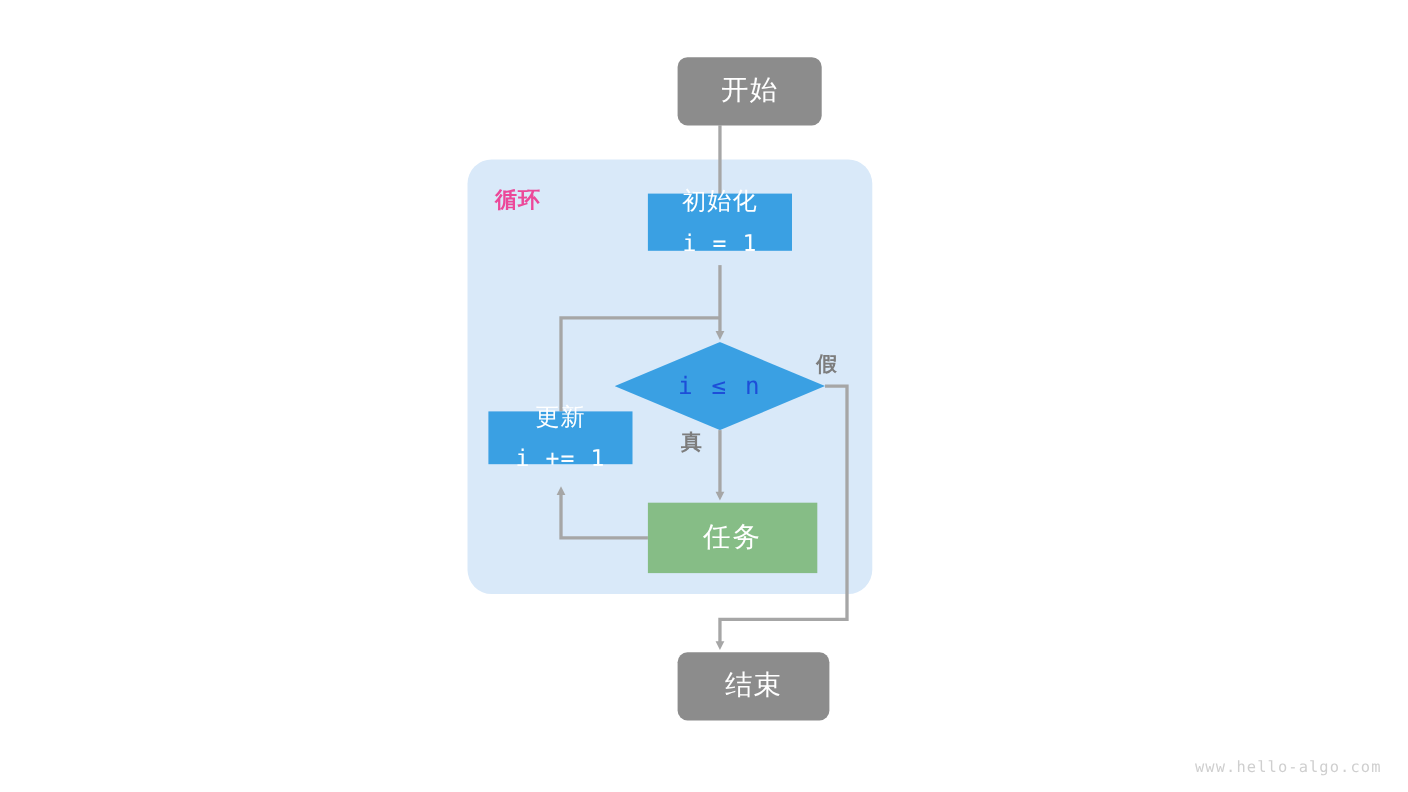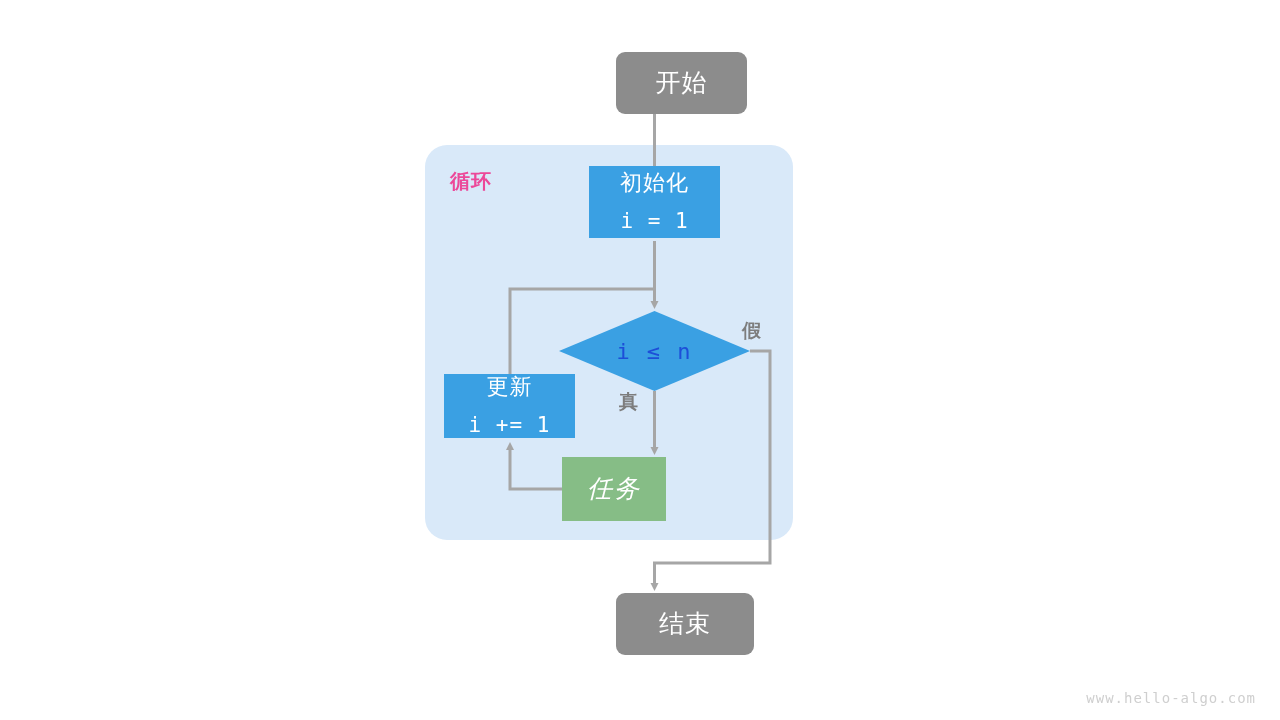--- a/index.html
+++ b/index.html
@@ -49,41 +49,41 @@
     margin-left: 27px;
   }
   #node-start { left: 589px; top: 52px;  width: 131px; height: 62px; }
   #node-end   { left: 589px; top: 593px; width: 138px; height: 62px; align-items: center; }
 
   
   .process {
     background: #3aa0e3;
     font-size: 22px;
   }
-  #node-init   { left: 589px; top: 166px; width: 131px; height: 72px; }
-  #node-update { left: 444px; top: 374px; width: 131px; height: 64px; }
+  #node-init   { left: 589px; top: 176px; width: 131px; height: 52px; }
+  #node-update { left: 444px; top: 374px; width: 131px; height: 48px; }
 
   .process .line-title {
     font-size: 22px;
     letter-spacing: 1px;
   }
   .process .line-code {
     font-family: "DejaVu Sans Mono", "Liberation Mono", monospace;
     font-size: 21px;
     letter-spacing: 1px;
     margin-top: 13px;
   }
 
   
   .task {
     background: #86bd86;
     font-size: 25px;
     letter-spacing: 2px;
   }
-  #node-task { left: 562px; top: 457px; width: 104px; height: 64px; font-style: italic; }
+  #node-task { left: 589px; top: 457px; width: 154px; height: 64px; }
 
   
   #node-decision {
     position: absolute;
     left: 559px;
     top: 311px;
     width: 191px;
     height: 80px;
   }
   #node-decision .diamond-shape {

